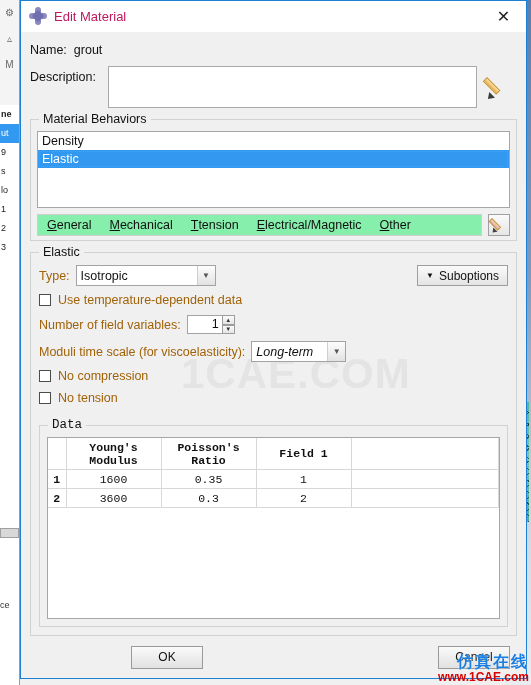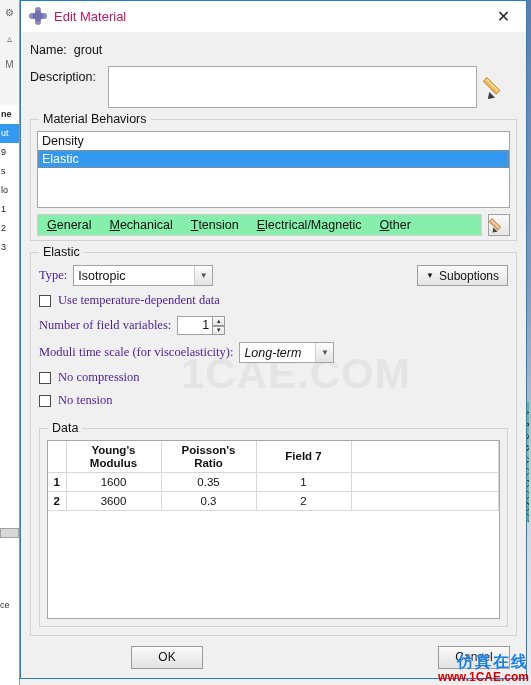--- a/index.html
+++ b/index.html
@@ -123,21 +123,21 @@
   #menu-edit-btn{
     width:22px;height:22px;margin-left:6px;flex:0 0 auto;
     background:linear-gradient(180deg,#fafafa,#e6e6e6);border:1px solid #a0a0a0;box-sizing:border-box;
     display:flex;align-items:center;justify-content:center;
   }
 
   
   #elastic-group{padding:12px 8px 8px 8px;flex:1 1 auto;display:flex;flex-direction:column;}
 
   .frow{display:flex;align-items:center;margin-bottom:7px;}
-  .flabel{font-size:12.5px;color:#4c1d95;font-family:Liberation Serif, serif;}
+  .flabel{font-size:12.5px;color:#a16207;}
 
   .combo{
     height:21px;background:#fff;border:1px solid #a3a3a3;box-sizing:border-box;
     display:flex;align-items:center;font-size:12.5px;padding-left:4px;
   }
   .combo .txt{flex:1 1 auto;white-space:nowrap;overflow:hidden;}
   .combo .arrowbox{
     width:17px;height:19px;flex:0 0 auto;margin:0;
     background:linear-gradient(180deg,#fdfdfd,#e2e2e2);border-left:1px solid #cfcfcf;
     display:flex;align-items:center;justify-content:center;font-size:8px;color:#555;
@@ -163,21 +163,21 @@
   }
 
   #suboptions-btn{
     position:absolute;right:8px;top:12px;height:21px;padding:0 8px;
     background:linear-gradient(180deg,#fafafa,#e4e4e4);border:1px solid #9e9e9e;box-sizing:border-box;
     display:flex;align-items:center;gap:5px;font-size:12px;color:#111;
   }
   #suboptions-btn .caret{font-size:8px;}
 
   
-  #data-group{margin-top:12px;flex:1 1 auto;padding:11px 7px 7px 7px;display:flex;}
+  #data-group{margin-top:12px;flex:1 1 auto;padding:11px 7px 7px 7px;display:flex;font-family:Liberation Mono, monospace;}
   #data-table-wrap{
     flex:1 1 auto;background:#fff;border:1px solid #a6a6a6;box-sizing:border-box;overflow:hidden;
   }
   table.datatbl{border-collapse:collapse;width:100%;table-layout:fixed;}
   table.datatbl th,table.datatbl td{
     border-right:1px solid #d8d8d8;border-bottom:1px solid #d8d8d8;
     font-size:11.5px;text-align:center;padding:0;height:18px;
   }
   table.datatbl th{font-weight:bold;height:31px;line-height:13px;}
   table.datatbl .rowhdr{font-weight:bold;text-align:center;}
@@ -366,21 +366,21 @@
                 <th></th>
                 <th>
                   <div>Young's</div>
                   <div>Modulus</div>
                 </th>
                 <th>
                   <div>Poisson's</div>
                   <div>Ratio</div>
                 </th>
                 <th>
-                  <div>Field 7</div>
+                  <div>Field 1</div>
                 </th>
                 <th></th>
               </tr>
             </thead>
             <tbody>
               <tr>
                 <td class="rowhdr">1</td>
                 <td>1600</td>
                 <td>0.35</td>
                 <td>1</td>

